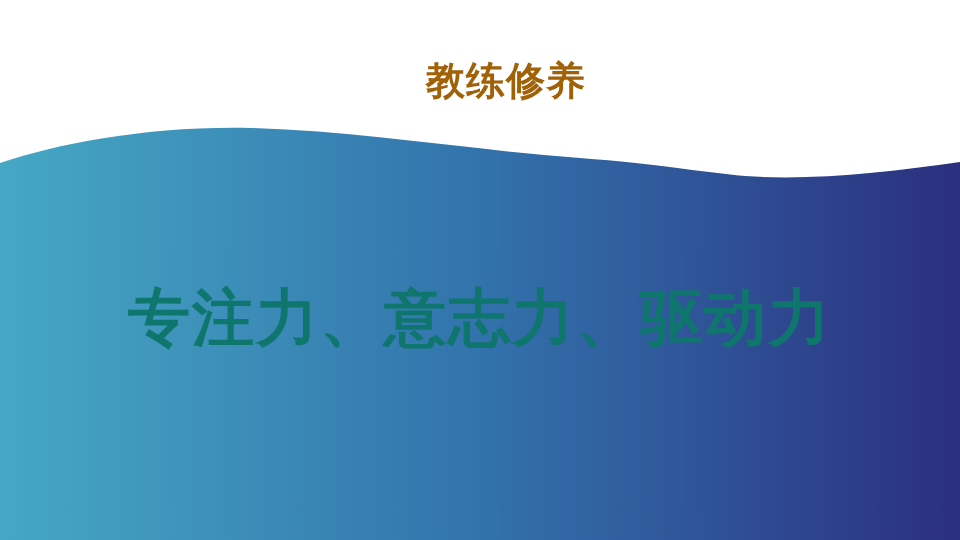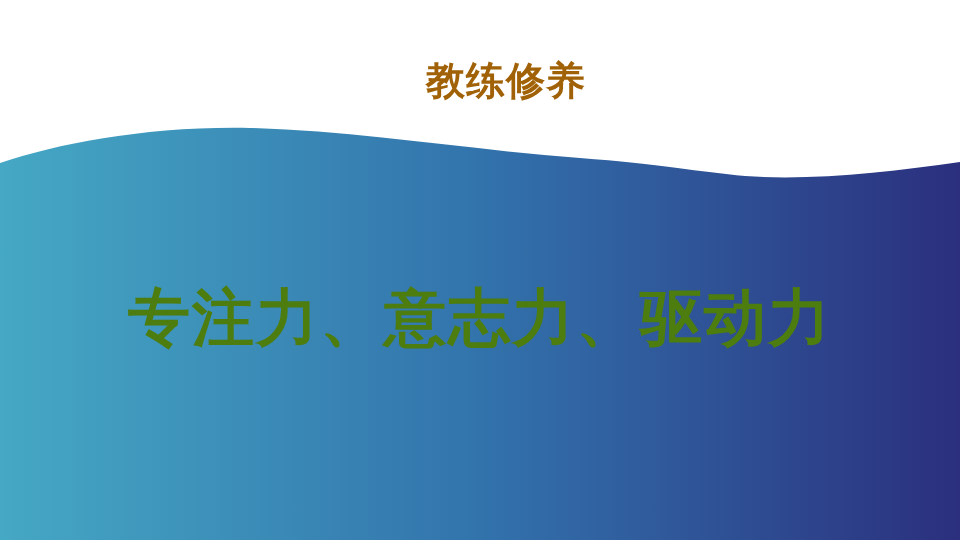--- a/index.html
+++ b/index.html
@@ -52,21 +52,21 @@
   #main-heading {
     position: absolute;
     left: 0;
     top: 281px;
     width: 960px;
     text-align: center;
     font-size: 62px;
     line-height: 74px;
     font-weight: bold;
     letter-spacing: 2px;
-    color: #4d7c0f;
+    color: #0f766e;
     white-space: nowrap;
   }
 </style>
 </head>
 <body>
 
 <div id="slide">
 
   <svg id="wave-band" viewBox="0 0 960 540" preserveAspectRatio="none">
     <defs>

